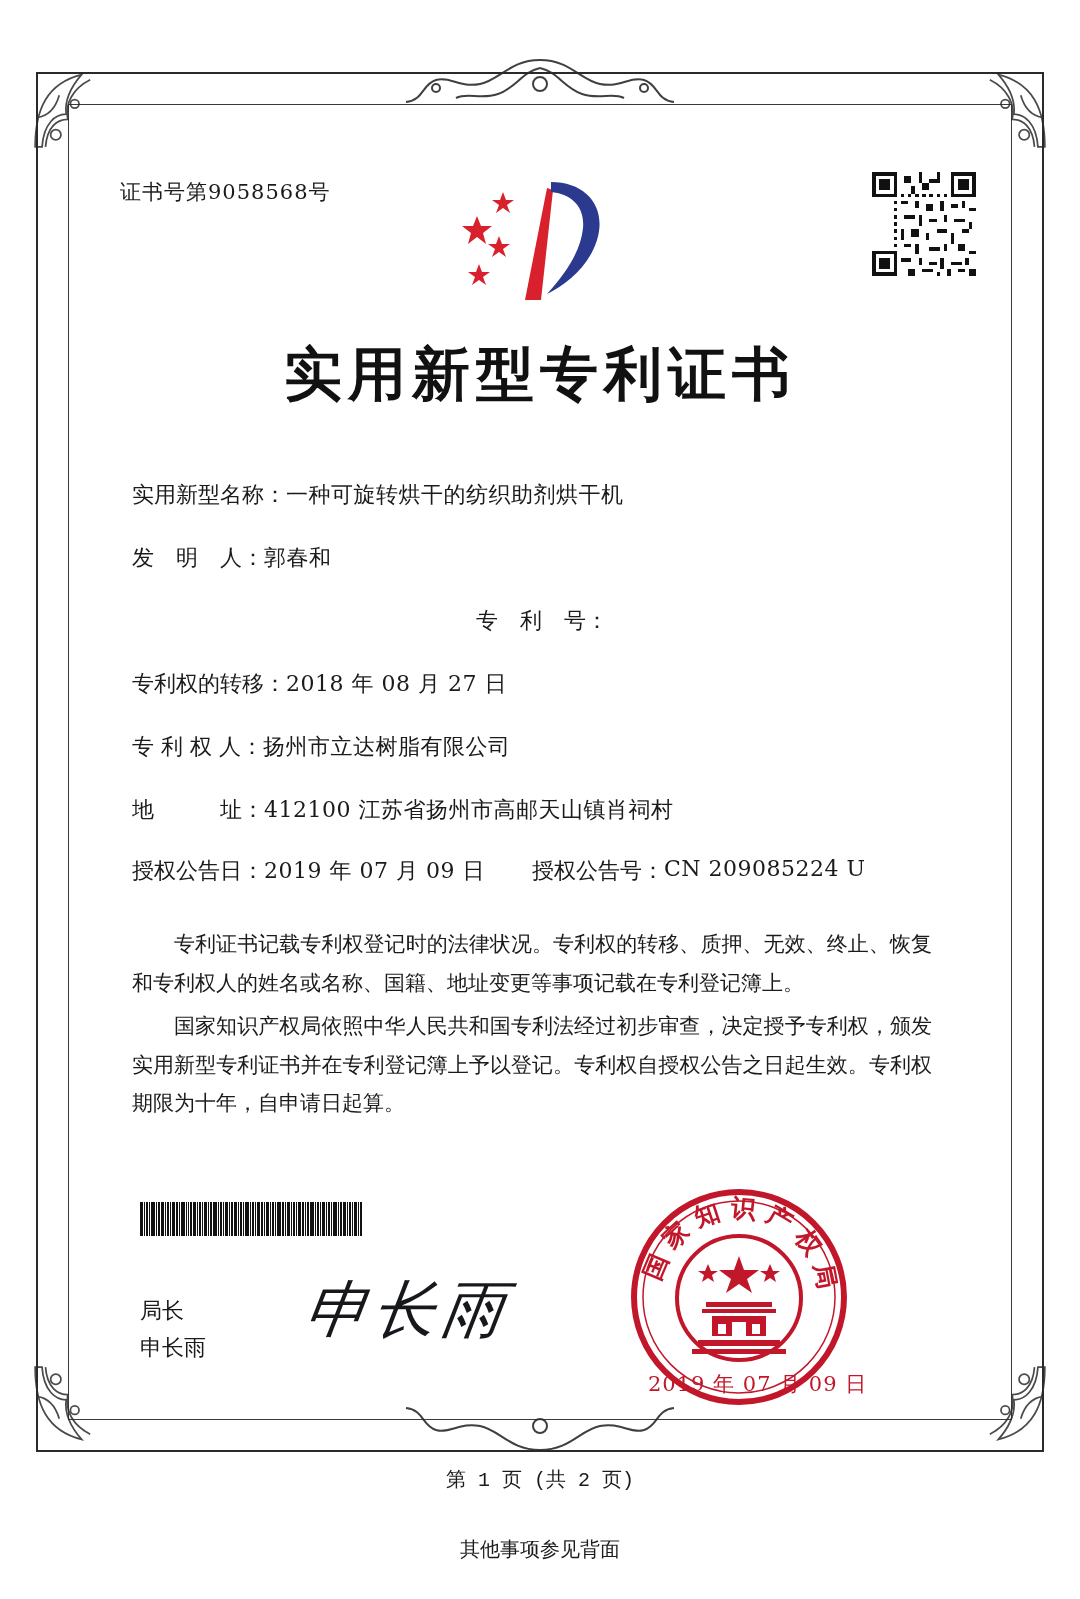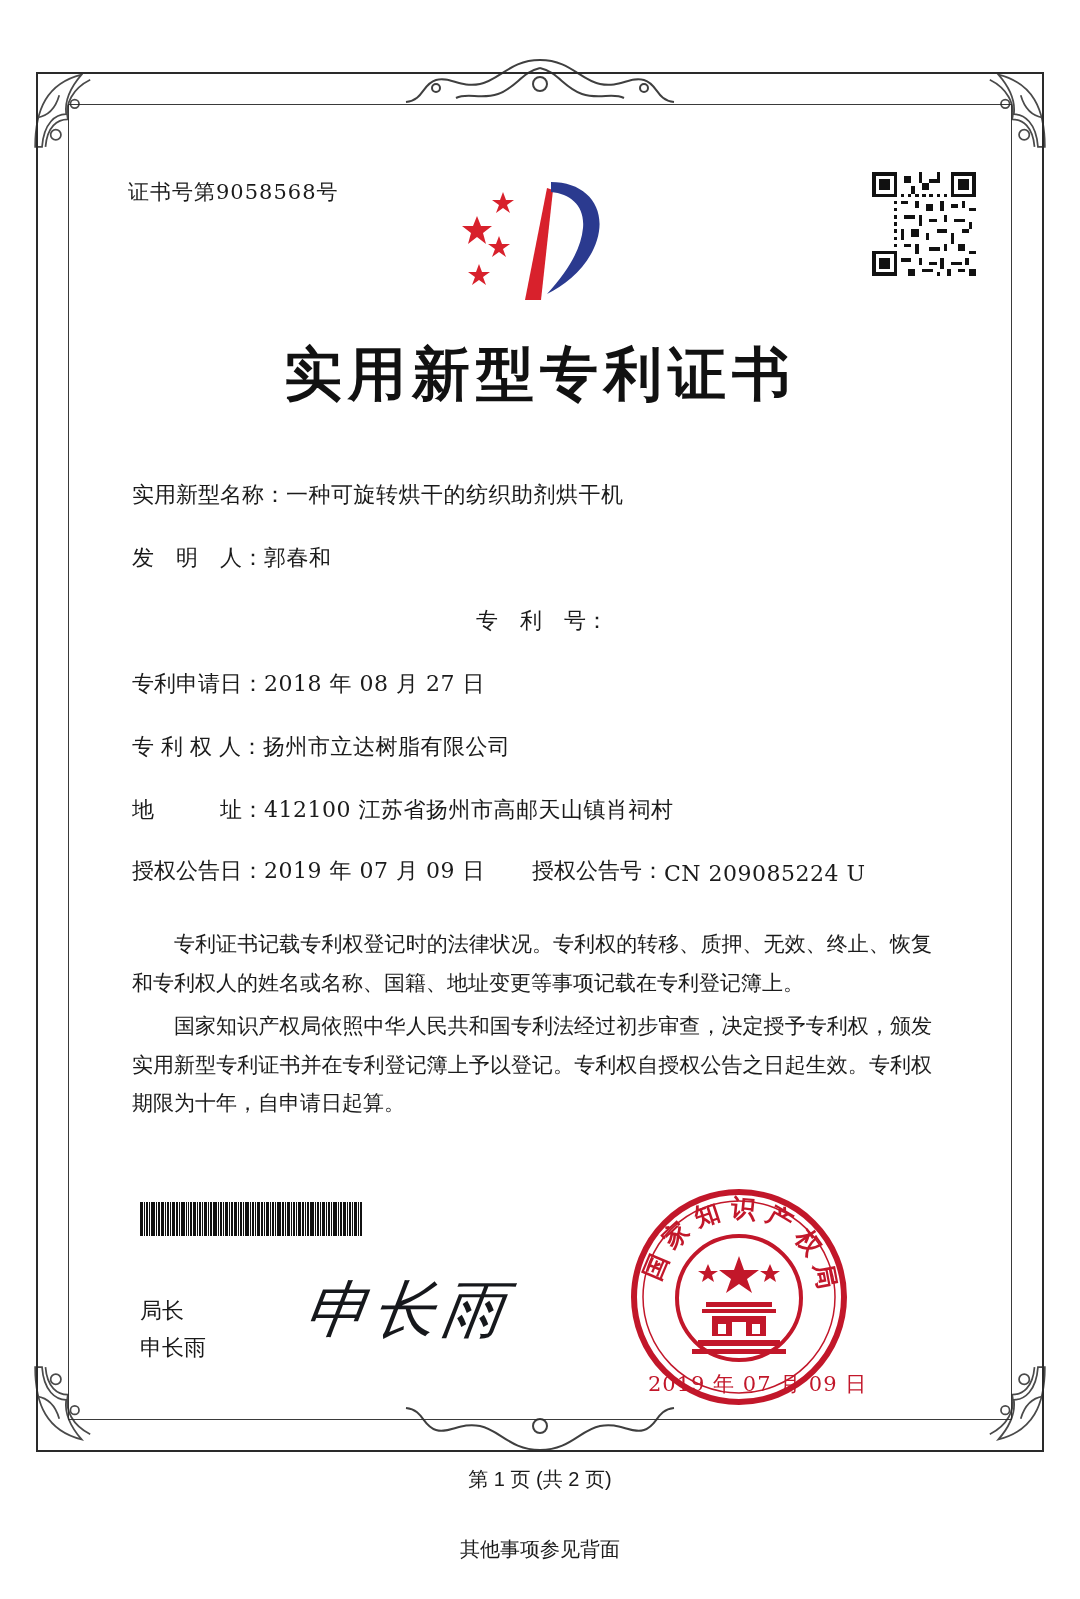--- a/index.html
+++ b/index.html
@@ -61,21 +61,21 @@
     left: 340px;
     top: 1400px;
     width: 400px;
     height: 56px;
     opacity: .9;
   }
 
   
   .cert-no {
     position: absolute;
-    left: 128px;
+    left: 120px;
     top: 178px;
     font-size: 21px;
     letter-spacing: 1px;
     font-family: "DejaVu Serif", serif;
   }
 
   .emblem {
     position: absolute;
     left: 455px;
     top: 168px;
@@ -127,21 +127,21 @@
   .fvalue {
     flex: 1 1 auto;
     letter-spacing: .5px;
   }
   .frow-double {
     display: flex;
     align-items: baseline;
     margin-bottom: 26px;
   }
   .frow-double .seg1 { flex: 0 0 400px; display: flex; }
-  .frow-double .seg2 { flex: 1 1 auto; display: flex; align-items: flex-end; }
+  .frow-double .seg2 { flex: 1 1 auto; display: flex; }
 
   
   .para-wrap {
     position: absolute;
     left: 132px;
     top: 925px;
     width: 800px;
     font-size: 21px;
     line-height: 1.85;
     text-align: justify;
@@ -209,21 +209,21 @@
   }
 
   
   .page-num {
     position: absolute;
     left: 0;
     top: 1466px;
     width: 1080px;
     text-align: center;
     font-size: 20px;
-    font-family: Liberation Sans, sans-serif;
+    font-family: Liberation Mono, monospace;
   }
   .back-note {
     position: absolute;
     left: 0;
     top: 1536px;
     width: 1080px;
     text-align: center;
     font-size: 20px;
     font-family: "DejaVu Serif", serif;
   }
@@ -403,21 +403,21 @@
     <div class="frow">
       <span class="flabel">发　明　人：</span>
       <span class="fvalue">郭春和</span>
     </div>
 
     <div class="frow">
       <span class="flabel">专　利　号：</span>
     </div>
 
     <div class="frow">
-      <span class="flabel">专利申请日：</span>
+      <span class="flabel">专利权的转移：</span>
       <span class="fvalue">2018 年 08 月 27 日</span>
     </div>
 
     <div class="frow">
       <span class="flabel">专 利 权 人：</span>
       <span class="fvalue">扬州市立达树脂有限公司</span>
     </div>
 
     <div class="frow">
       <span class="flabel">地　　　址：</span>

